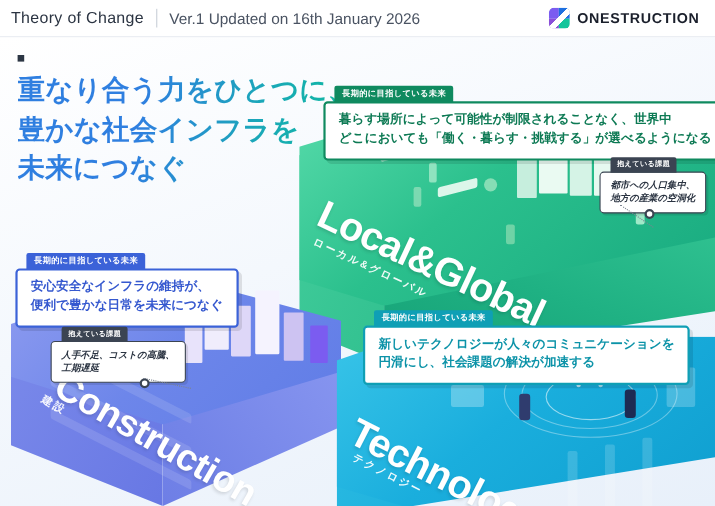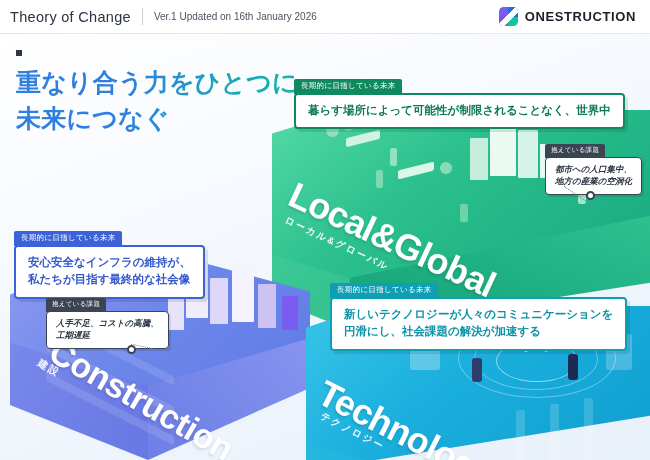--- a/index.html
+++ b/index.html
@@ -18,21 +18,21 @@
     display:flex; align-items:center; padding:0 10px;
   }
   #doc-title {
     font-size:14.5px; color:#2b3442; letter-spacing:.3px;
     font-weight:400; white-space:nowrap;
   }
   #title-divider {
     width:1px; height:17px; background:#c9cfd8; margin:0 11px;
   }
   #version-text {
-    font-size:10px; color:#4a5362; white-space:nowrap;
+    font-size:14px; color:#4a5362; white-space:nowrap;
   }
   #brand { margin-left:auto; display:flex; align-items:center; gap:7px; padding-right:4px;}
   #brand-mark {
     width:19px; height:19px; border-radius:4.5px; position:relative; overflow:hidden;
     background:#f4f5f8;
   }
   #brand-mark .q {position:absolute; width:50%; height:50%;}
   #brand-mark .q1 {left:0;  top:0;  background:#7b5cf0; border-radius:4px 0 0 0;}
   #brand-mark .q2 {right:0; top:0;  background:#1d6fe0; border-radius:0 4px 0 0;}
   #brand-mark .q3 {left:0;  bottom:0;background:#8a4fd8; border-radius:0 0 0 4px;}
@@ -161,24 +161,24 @@
     transform:rotate(27deg); transform-origin:left top;
   }
   #sub-tech {
     left:324px; top:376px; font-size:9.5px; letter-spacing:2px;
     transform:rotate(27deg); transform-origin:left top;
   }
 
   
   .callout { position:absolute; }
   .callout .tag {
-    display:inline-block; font-size:7.5px; font-weight:normal; color:#fff;
+    display:inline-block; font-size:7.5px; font-weight:bold; color:#fff;
     padding:2.5px 7px 3px; letter-spacing:.3px; white-space:nowrap;
     border-radius:2px 2px 0 0;
-    position:relative; z-index:3; 
+    position:relative; z-index:3; margin-left:10px;
   }
   .callout .bubble {
     background:#ffffff; border:2px solid; border-radius:4px;
     padding:7px 12px 8px; font-weight:bold; line-height:1.5;
     white-space:nowrap; position:relative; margin-top:-1px;
     box-shadow:3px 3px 0 rgba(0,0,0,.10);
   }
   .callout .bubble .l { display:block; }
   .callout .dot {
     position:absolute; width:9px; height:9px; border-radius:50%;
@@ -239,20 +239,21 @@
 </div>
 
 <div id="canvas">
 
   <div id="lead">
     <div id="lead-kicker">
       <span class="sq"></span>
     </div>
     <div id="lead-head">
       <span>重なり合う力をひとつに、</span>
+      <span>豊かな社会インフラを</span>
       <span>未来につなぐ</span>
     </div>
   </div>
 
   <div class="iso" id="slab-global">
     <div class="face"></div>
     <div class="face2"></div>
     <div class="top"></div>
 
     <div class="bld" style="left:218px;top:8px;width:26px;height:58px;background:#eafaf2;"></div>
@@ -308,38 +309,39 @@
     <div class="fig" style="left:244px;top:98px;width:9px;height:76px;background:rgba(255,255,255,.16);"></div>
     <div class="fig" style="left:278px;top:92px;width:9px;height:80px;background:rgba(255,255,255,.16);"></div>
   </div>
   <div class="slab-word" id="word-tech">Technology</div>
   <div class="slab-sub" id="sub-tech">テクノロジー</div>
 
   <div class="callout c-future th-green" id="co-global-future">
     <div class="tag">長期的に目指している未来</div>
     <div class="bubble">
       <span class="l">暮らす場所によって可能性が制限されることなく、世界中</span>
+      <span class="l">どこにおいても「働く・暮らす・挑戦する」が選べるようになる</span>
     </div>
   </div>
 
   <div class="callout c-issue th-dark" id="co-global-issue">
     <div class="tag">抱えている課題</div>
     <div class="bubble">
       <span class="l">都市への人口集中、</span>
       <span class="l">地方の産業の空洞化</span>
       <span class="dot" style="left:42%;bottom:-6px;"></span>
     </div>
     <span class="leader" style="left:16px;top:58px;width:36px;transform:rotate(34deg);"></span>
   </div>
 
   <div class="callout c-future th-blue" id="co-constr-future">
     <div class="tag">長期的に目指している未来</div>
     <div class="bubble">
       <span class="l">安心安全なインフラの維持が、</span>
-      <span class="l">私たちが目指す最終的な社会像</span>
+      <span class="l">便利で豊かな日常を未来につなぐ</span>
     </div>
   </div>
 
   <div class="callout c-issue th-dark" id="co-constr-issue">
     <div class="tag">抱えている課題</div>
     <div class="bubble">
       <span class="l">人手不足、コストの高騰、</span>
       <span class="l">工期遅延</span>
       <span class="dot" style="left:66%;bottom:-6px;"></span>
     </div>

